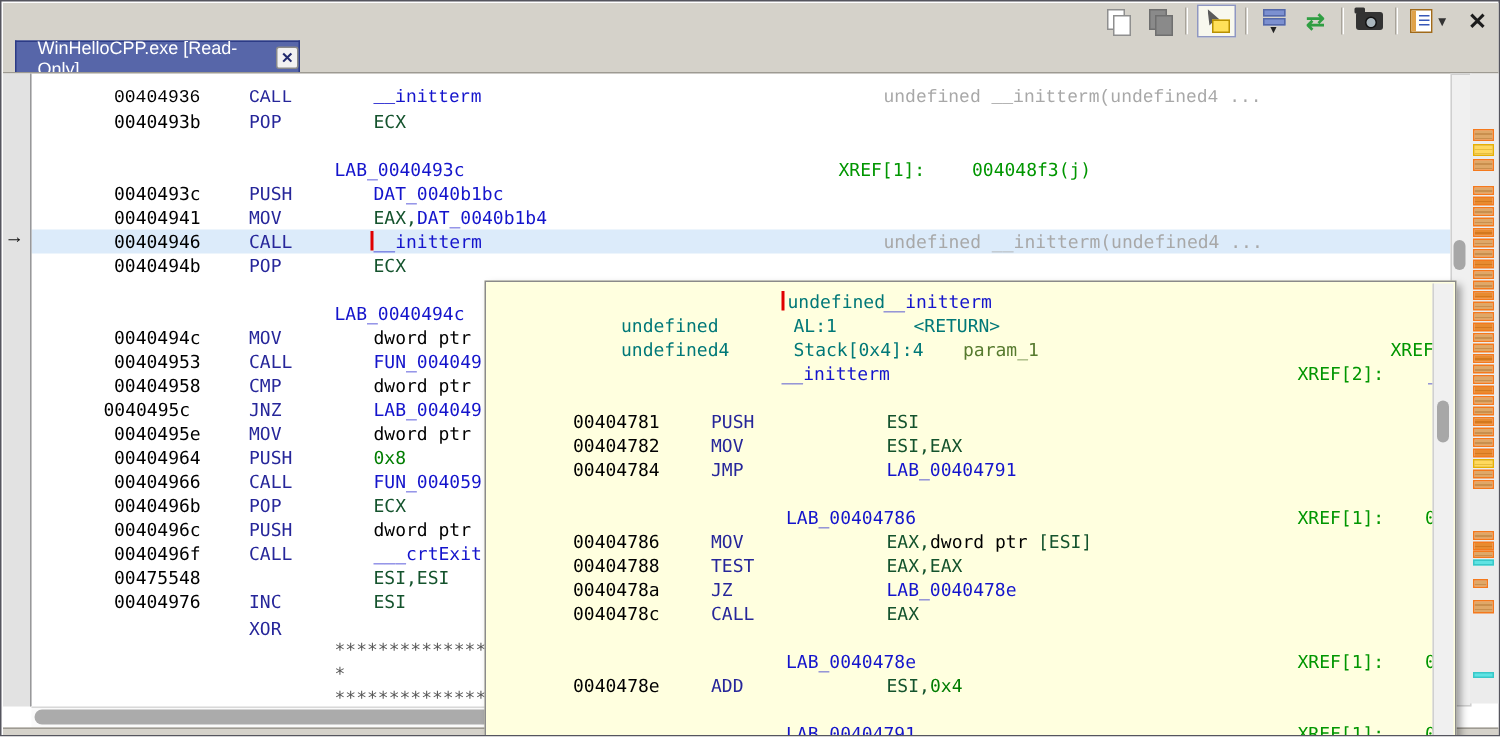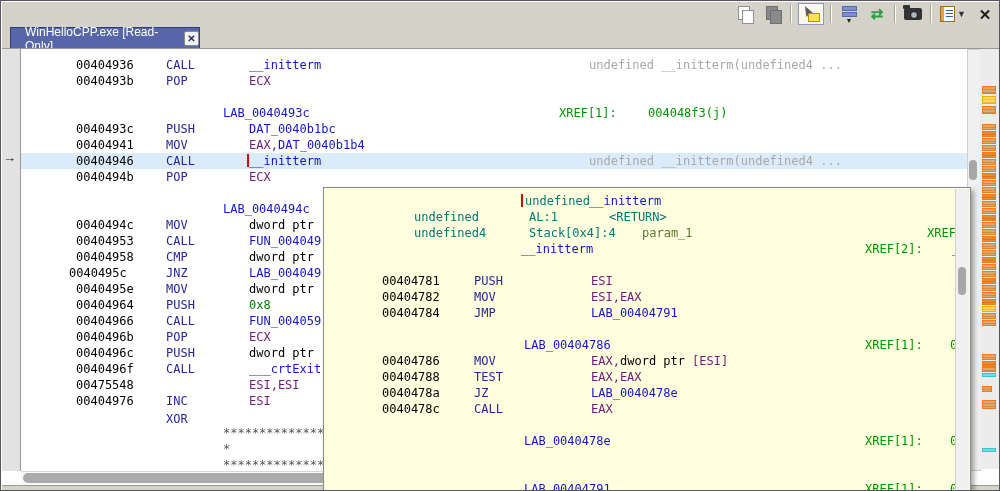--- a/index.html
+++ b/index.html
@@ -43,21 +43,21 @@
       display:flex;align-items:center;justify-content:center;font-size:10px;font-weight:bold;color:#222a6e;}
   
   #panel{position:absolute;left:1px;top:47px;width:998px;height:437px;background:#ffffff;border-top:1px solid #9d9a92;}
   #gutter{position:absolute;left:1px;top:48px;width:18px;height:422px;background:#e2e2e2;border-right:1px solid #98989a;}
   #cur-arrow{position:absolute;left:2px;top:149px;width:18px;font-size:13px;font-weight:bold;color:#111;}
   .codefont{font-family:"DejaVu Sans Mono","Liberation Mono",monospace;font-size:12px;}
   .line{position:absolute;left:0;height:16px;width:100%;}
   .line .tok{position:absolute;top:1px;white-space:pre;}
   .line.hl:before{content:"";position:absolute;left:20px;width:946px;top:0;height:16px;background:#dcebfa;}
   .caret{position:absolute;top:1px;width:2px;height:13px;background:#e00000;}
-  .c-addr{color:#000000}.c-mn{color:#26269a}.c-fn{color:#1414cc}.c-reg{color:#701a75}
+  .c-addr{color:#000000}.c-mn{color:#26269a}.c-fn{color:#1414cc}.c-reg{color:#14532d}
   .c-const{color:#007d00}.c-plain{color:#000000}.c-type{color:#007878}.c-storage{color:#007878}
   .c-param{color:#567a2e}.c-xref{color:#009600}.c-comment{color:#a8a8a8}.c-plate{color:#565656}
   #listing-layer{position:absolute;left:0;top:0;width:966px;height:470px;overflow:hidden;}
   
   #vscroll{position:absolute;left:966px;top:48px;width:12px;height:420px;background:#f0f0f0;border:1px solid #cfcfcf;}
   #vthumb{position:absolute;left:1px;width:8px;border-radius:4px;background:#a7a7a7;}
   #hscroll{position:absolute;left:20px;top:470px;width:946px;height:13px;background:#fafafa;border-top:1px solid #d8d8d8;}
   #hthumb{position:absolute;left:2px;top:1px;width:922px;height:10px;border-radius:5px;background:#ababab;}
   #bottom-strip{position:absolute;left:1px;top:484px;width:998px;height:6px;background:#d5d2ca;border-top:1px solid #9d9a92;}
   
@@ -122,21 +122,21 @@
 
   <div id="tabbar">
     <div id="tab">
       <span id="tab-label">WinHelloCPP.exe [Read-Only]</span>
       <span id="tab-close">✕</span>
     </div>
   </div>
 
   <div id="panel"></div>
   <div id="listing-layer" class="codefont">
-      <div class="line" style="top: 56px;">
+      <div class="line" style="top: 56px; font-family: Liberation Mono, monospace;">
         <span class="tok c-addr" style="left: 75px;">00404936</span>
         <span class="tok c-mn" style="left: 165px;">CALL</span>
         <span class="tok c-fn" style="left: 248px;">__initterm</span>
         <span class="tok c-comment" style="left: 588px;">undefined __initterm(undefined4 ...</span>
       </div>
       <div class="line" style="top: 72px;">
         <span class="tok c-addr" style="left: 75px;">0040493b</span>
         <span class="tok c-mn" style="left: 165px;">POP</span>
         <span class="tok c-reg" style="left: 248px;">ECX</span>
       </div>
@@ -356,20 +356,26 @@
         <div class="line" style="top: 213px;">
           <span class="tok c-addr" style="left: 58px;">0040478c</span>
           <span class="tok c-mn" style="left: 150px;">CALL</span>
           <span class="tok c-reg" style="left: 267px;">EAX</span>
         </div>
         <div class="line" style="top: 245px;">
           <span class="tok c-fn" style="left: 200px;">LAB_0040478e</span>
           <span class="tok c-xref" style="left: 541px;">XREF[1]:</span>
           <span class="tok c-xref" style="left: 626px;">0</span>
         </div>
+        <div class="line" style="top: 261px;">
+          <span class="tok c-addr" style="left: 58px;">0040478e</span>
+          <span class="tok c-mn" style="left: 150px;">ADD</span>
+          <span class="tok c-reg" style="left: 267px;">ESI,</span>
+          <span class="tok c-const" style="left: 296px;">0x4</span>
+        </div>
         <div class="line" style="top: 293px;">
           <span class="tok c-fn" style="left: 200px;">LAB_00404791</span>
           <span class="tok c-xref" style="left: 541px;">XREF[1]:</span>
           <span class="tok c-xref" style="left: 626px;">0</span>
         </div>
       </div>
     <div id="popup-vscroll">
         <div id="popup-vthumb" style="top: 78px; height: 28px;"></div>
       </div>
   </div>

